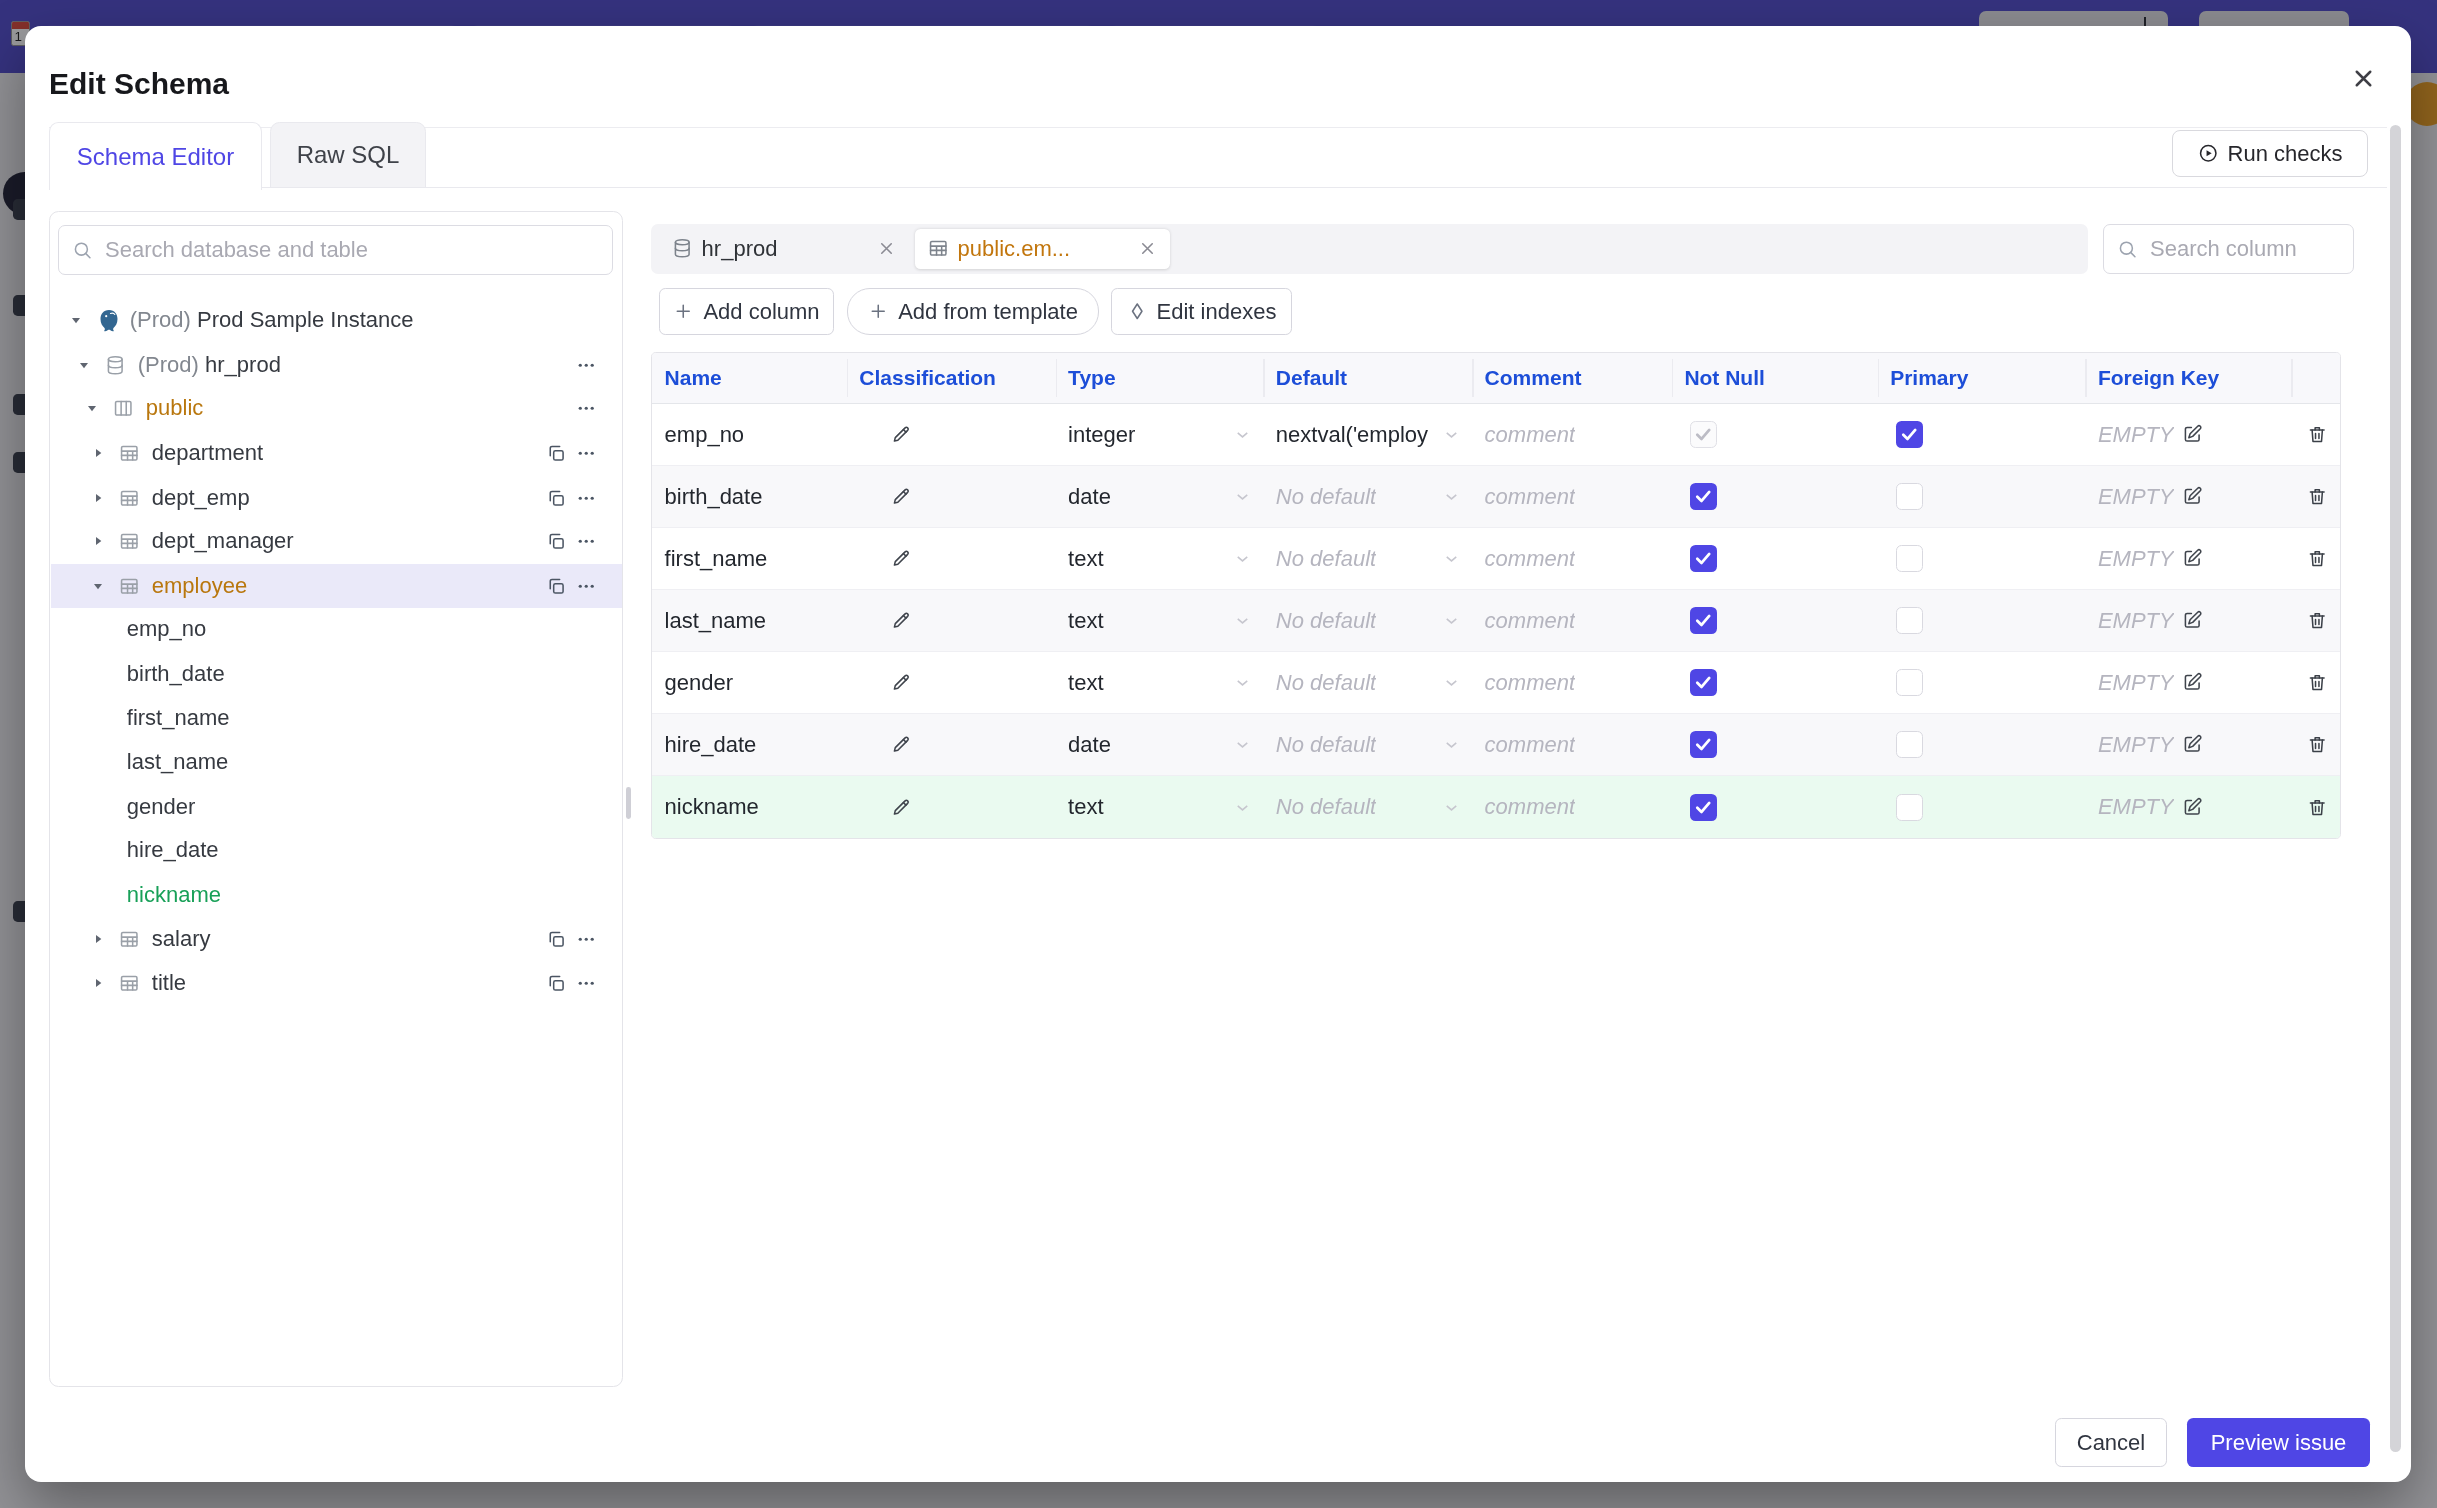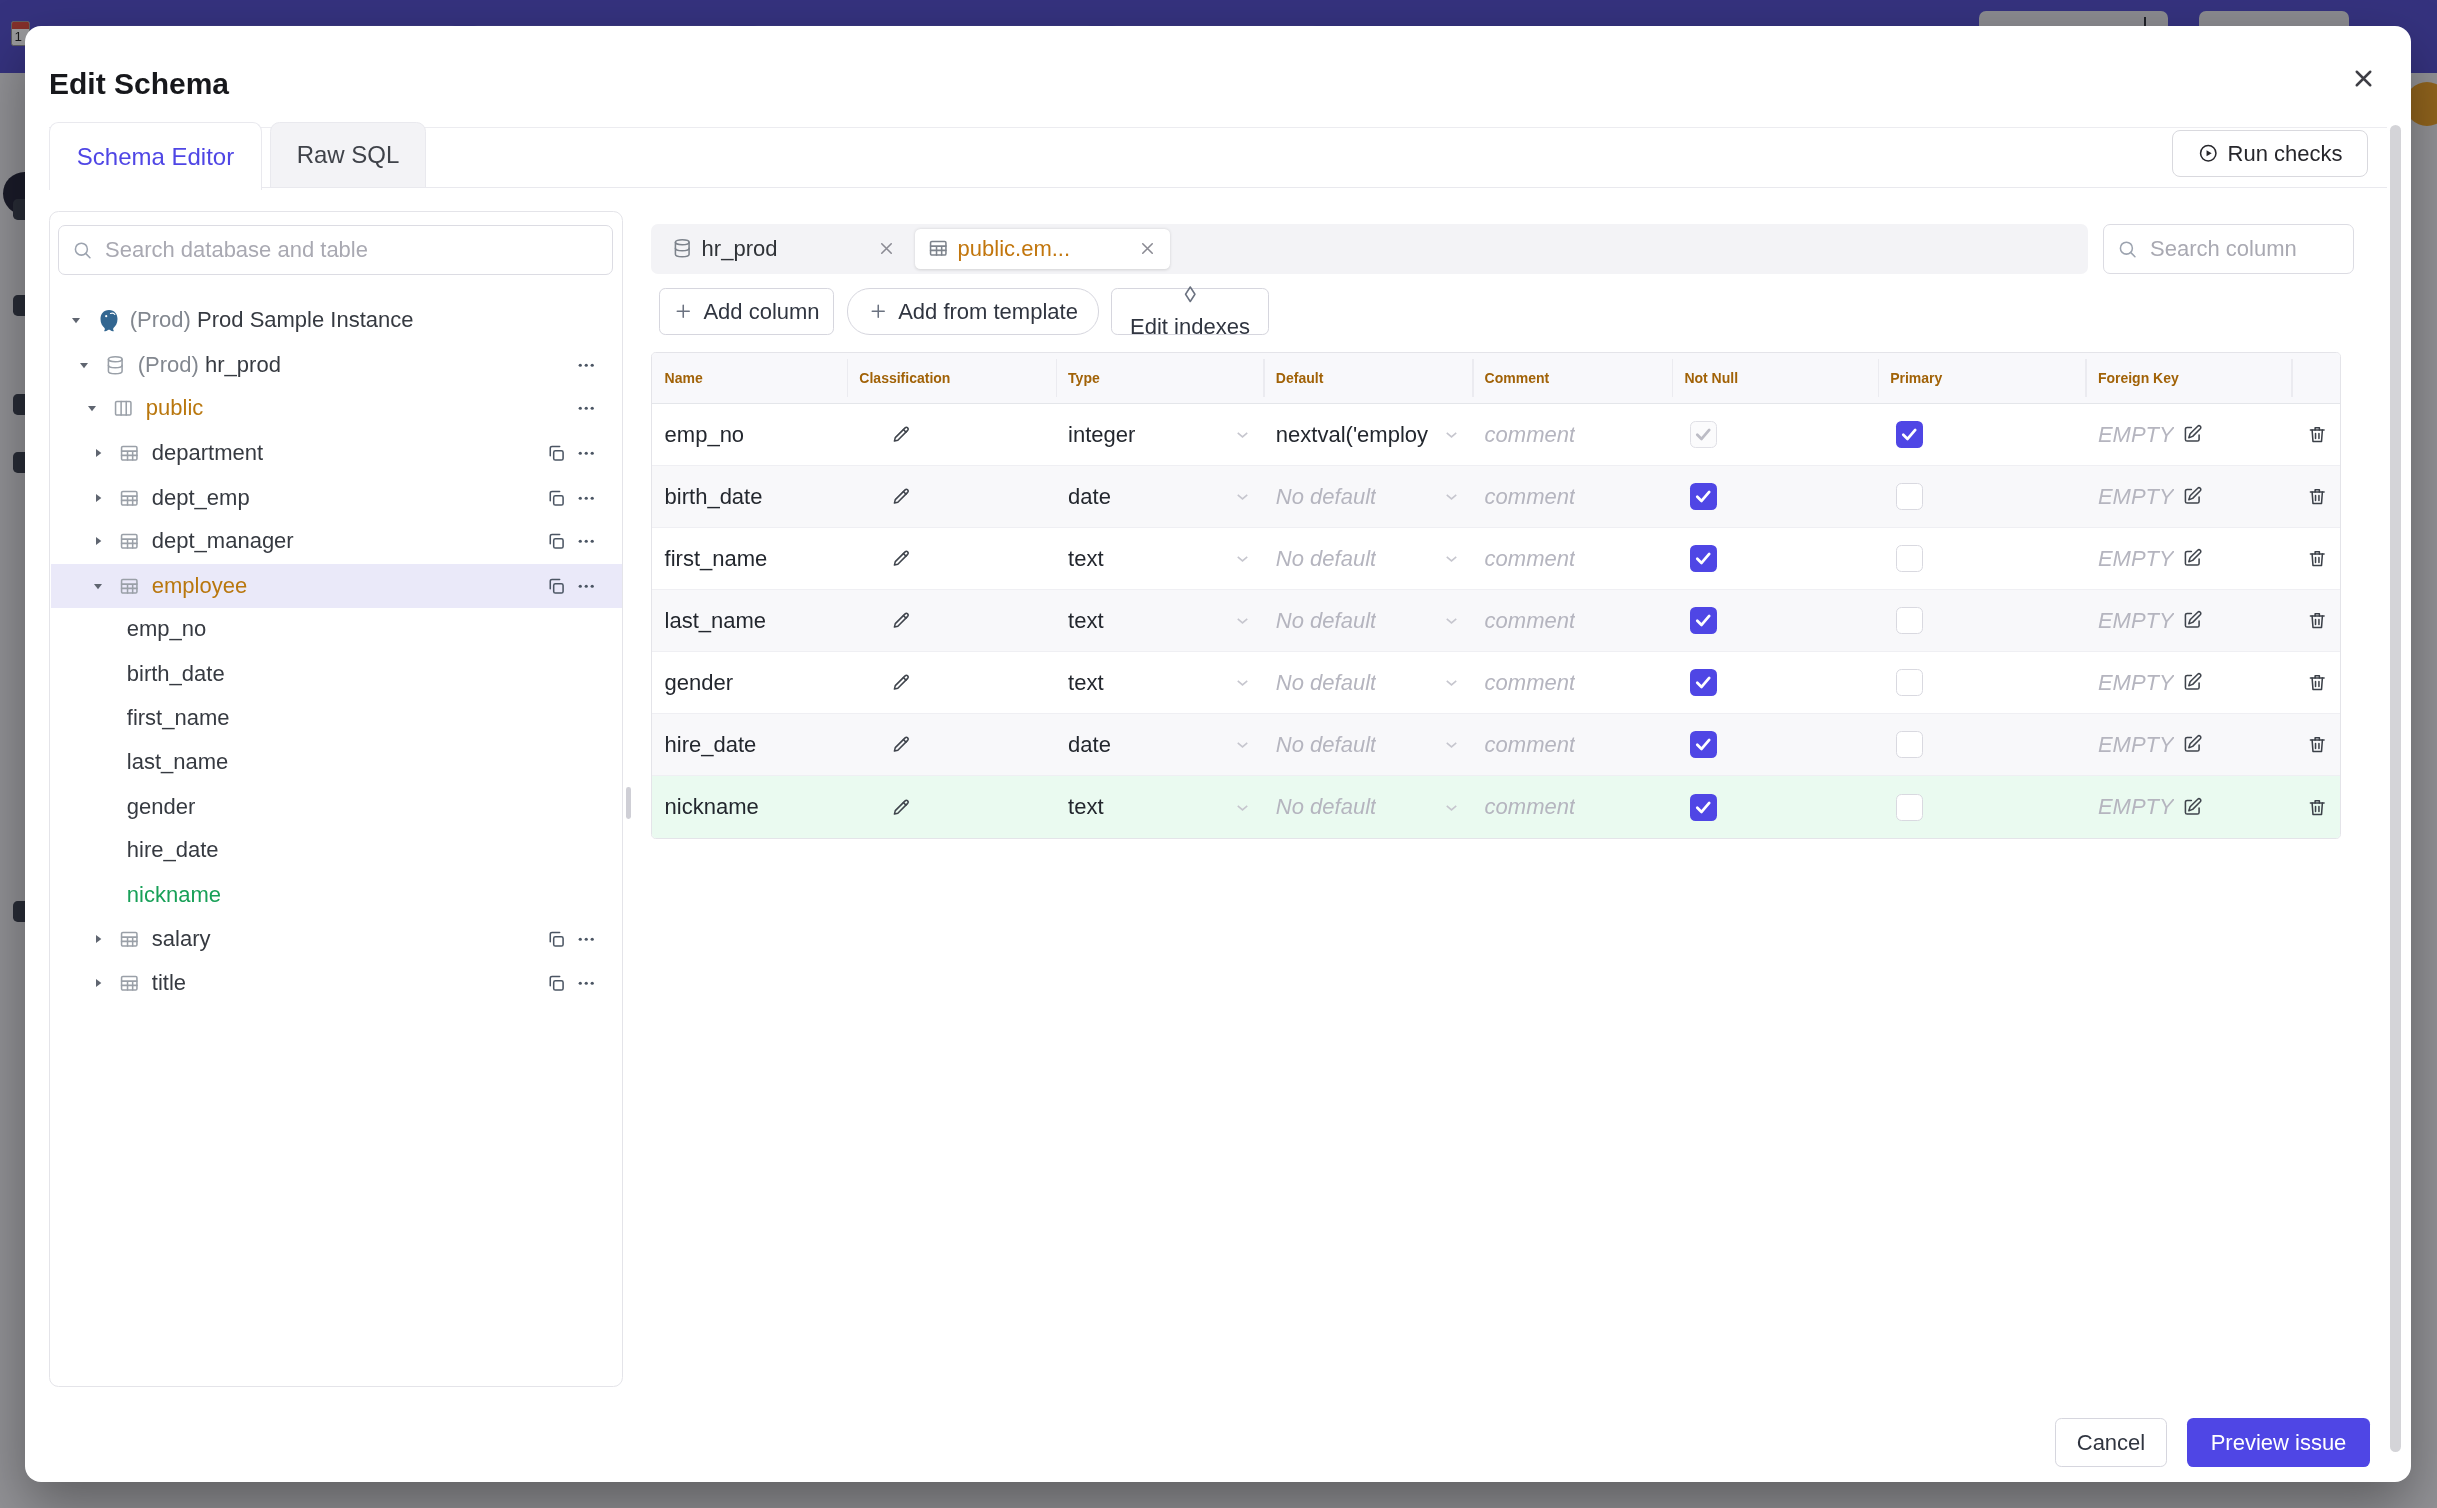--- a/index.html
+++ b/index.html
@@ -72,21 +72,21 @@
   .chip .node-icn{color:#7d838c;}
   .col-search{left:2078px;top:198px;width:251px;position:absolute;}
 
   .tool-btn{position:absolute;top:262px;height:47px;border:1.6px solid #d6d6de;border-radius:6.3px;background:#fff;
     display:flex;align-items:center;justify-content:center;gap:9.5px;font-size:22px;color:#303540;cursor:pointer;}
   .tool-btn .icn{color:#6b7280;}
 
   
   .schema-table{position:absolute;left:626px;top:326px;width:1690px;border:1.6px solid #e4e4e9;border-radius:4.7px;overflow:hidden;background:#fff;}
   .thead{display:flex;height:51px;background:#f8f8fb;border-bottom:1.6px solid #e4e6ea;}
-  .th{position:relative;display:flex;align-items:center;padding-left:12.6px;font-size:14px;font-weight:600;color:#a16207;}
+  .th{position:relative;display:flex;align-items:center;padding-left:12.6px;font-size:21px;font-weight:600;color:#1d4ed8;}
   .th + .th::before{content:"";position:absolute;left:0;top:6.3px;bottom:6.3px;width:1.6px;background:#ebebf0;}
   .trow{display:flex;height:62px;border-bottom:0.8px solid #efeff3;align-items:center;}
   .trow:last-child{border-bottom:none;}
   .trow.alt{background:#f8f8fa;}
   .trow.newrow{background:#eafaf0;}
   .td{position:relative;height:100%;display:flex;align-items:center;font-size:22px;color:#23272e;}
   .td .cell-text{padding-left:12.6px;white-space:nowrap;overflow:hidden;}
   .td .muted{color:#b5b5bf;font-style:italic;}
   .td .chev{position:absolute;right:11px;color:#c6c6ce;}
   .pencil-btn{margin-left:44px;color:#3f444c;cursor:pointer;}
@@ -474,21 +474,21 @@
         <span>Add column</span>
       </div>
       <div class="tool-btn" style="left: 822px; width: 252px; border-radius: 23px;">
         <span class="icn">
           <svg width="20.5" height="20.5" viewBox="0 0 24 24" fill="none" stroke="currentColor" stroke-width="1.8" stroke-linecap="round" stroke-linejoin="round">
             <path d="M12 5v14M5 12h14"></path>
           </svg>
         </span>
         <span>Add from template</span>
       </div>
-      <div class="tool-btn" style="left: 1086px; width: 158px; flex-direction: column;">
+      <div class="tool-btn" style="left: 1086px; width: 181px;">
         <span class="icn">
           <svg width="20.5" height="20.5" viewBox="0 0 24 24" fill="none" stroke="currentColor" stroke-width="1.8" stroke-linecap="round" stroke-linejoin="round">
             <path d="M12 3.5l5.5 8.5-5.5 8.5L6.5 12z"></path>
           </svg>
         </span>
         <span>Edit indexes</span>
       </div>
     </div>
 
   <div class="schema-table">

